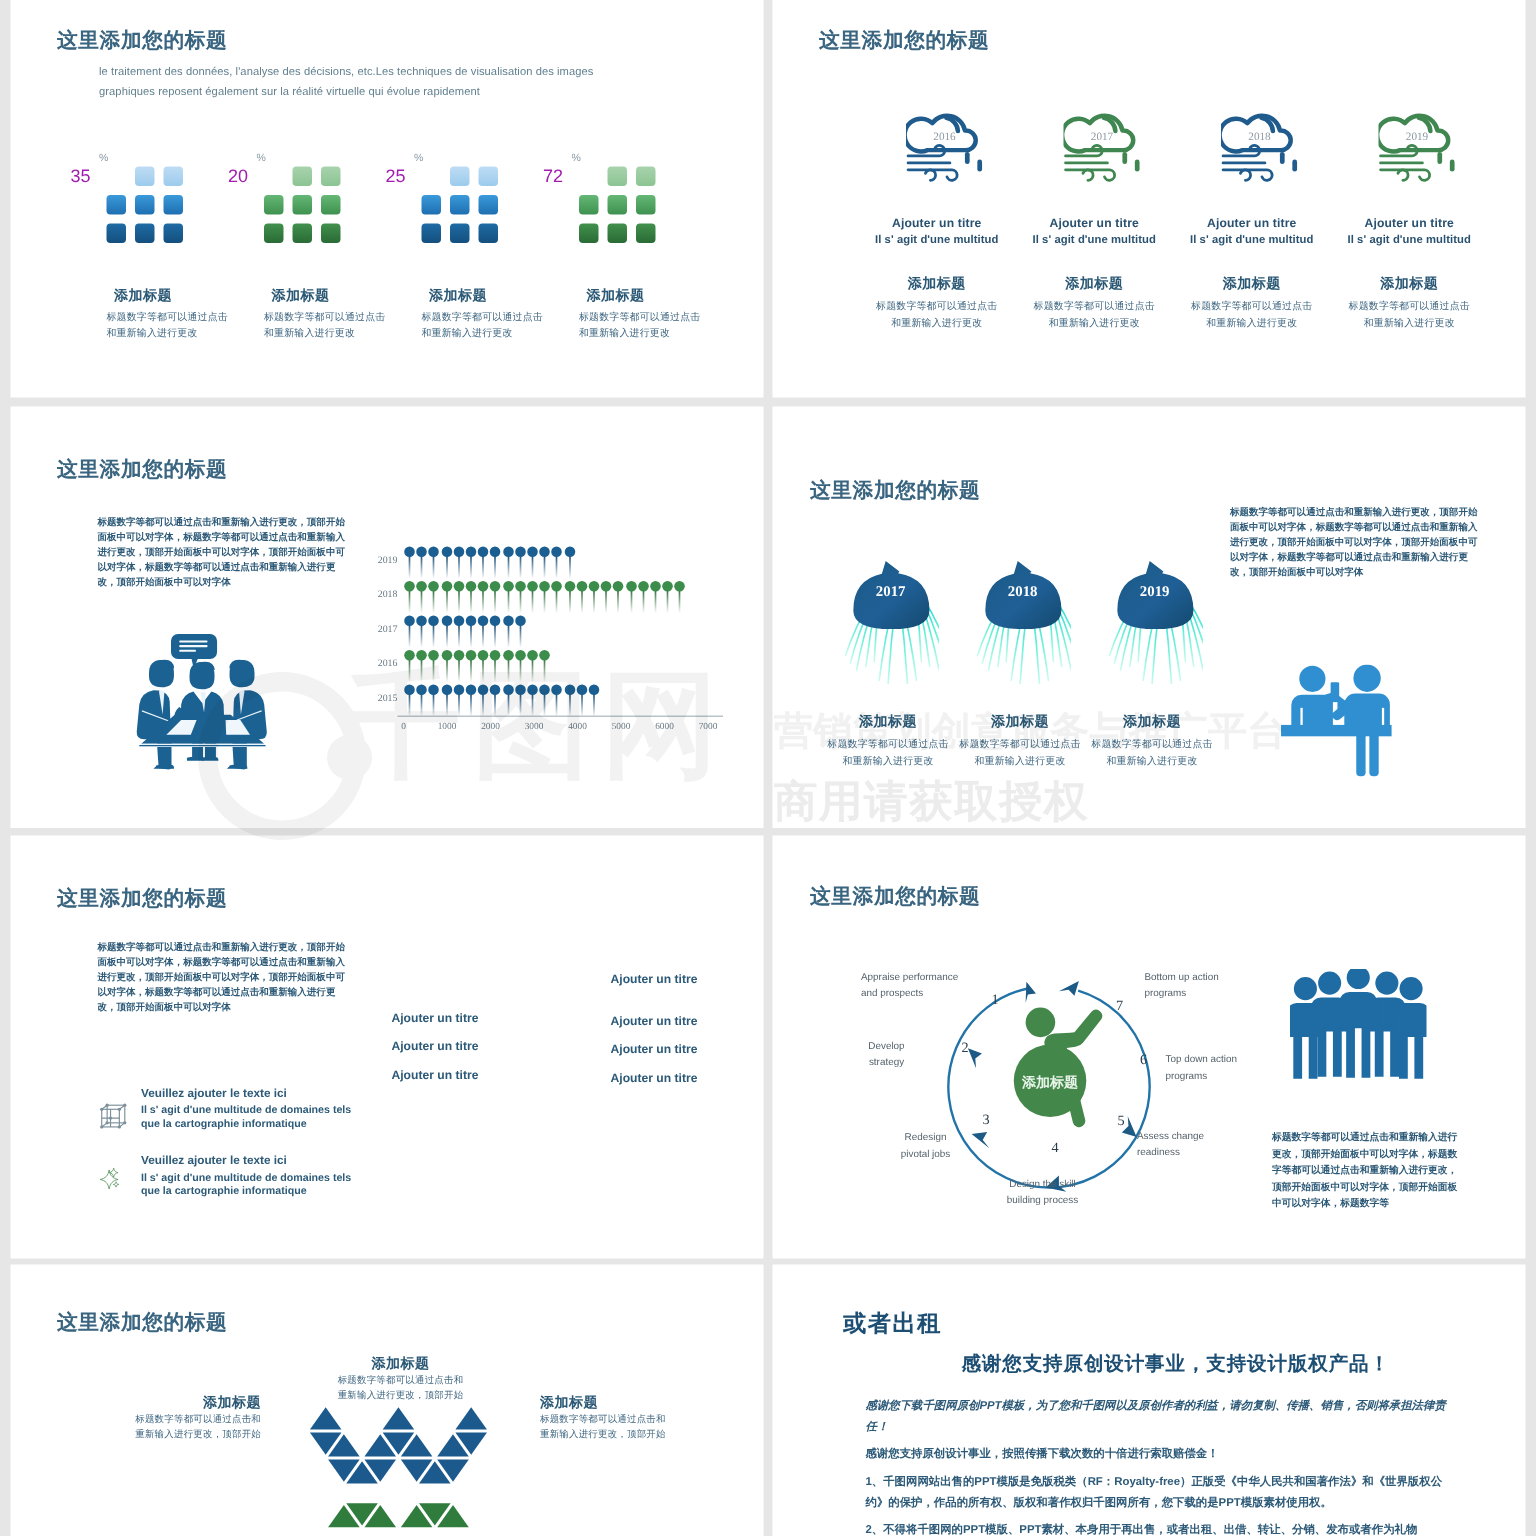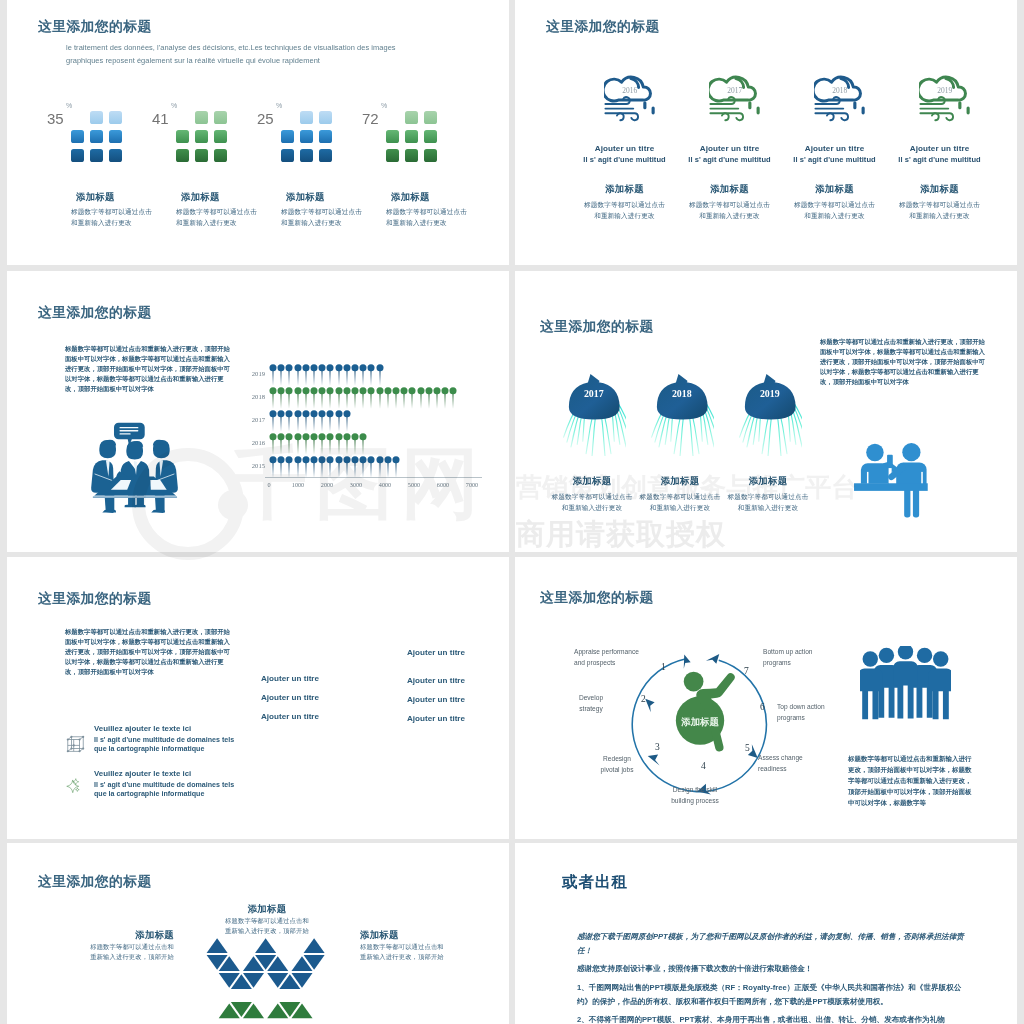--- a/index.html
+++ b/index.html
@@ -14,22 +14,22 @@
   #s5{left:7px;top:557px;width:502px;height:282px;}
   #s6{left:515px;top:557px;width:502px;height:282px;}
   #s7{left:7px;top:843px;width:502px;height:181px;}
   #s8{left:515px;top:843px;width:502px;height:181px;}
   .title{position:absolute;color:#3a6580;font-weight:bold;letter-spacing:.4px;
          font-size:13.8px;line-height:1;}
   
   .s1-sub{position:absolute;color:#62808f;font-size:7.45px;line-height:1.7;
           letter-spacing:.05px;width:341px;}
   .pctgroup{position:absolute;width:95px;}
-  .pct-num{position:absolute;left:-24px;top:8px;font-size:15px;line-height:1;
-           font-weight:400;color:#737373;font-family:"Liberation Sans",sans-serif;}
+  .pct-num{position:absolute;left:-24px;top:8px;font-size:12px;line-height:1;
+           font-weight:400;color:#a21caf;font-family:"Liberation Sans",sans-serif;}
   .pct-sign{position:absolute;left:-5px;top:-1px;font-size:7px;color:#8a9aa5;line-height:1;}
   .sq{position:absolute;width:13px;height:13px;border-radius:2.6px;}
   .g-title{position:absolute;font-size:9.4px;font-weight:bold;color:#2a5875;letter-spacing:.3px;white-space:nowrap;}
   .g-desc{position:absolute;font-size:6.6px;color:#3d6580;line-height:1.62;width:82px;letter-spacing:.15px;}
   
   .c2{position:absolute;width:105px;text-align:center;}
   .c2-fr-t{position:absolute;left:0;top:74px;width:105px;font-size:8.1px;font-weight:bold;color:#2a5270;letter-spacing:.1px;}
   .c2-fr-d{position:absolute;left:0;top:85px;width:105px;font-size:7.5px;font-weight:bold;color:#2a5270;letter-spacing:.05px;}
   .c2-cn-t{position:absolute;left:0;top:113px;width:105px;font-size:9.4px;font-weight:bold;color:#2a5875;letter-spacing:.3px;}
   .c2-cn-d{position:absolute;left:11px;top:130px;width:83px;text-align:center;font-size:6.6px;color:#3d6580;line-height:1.62;letter-spacing:.15px;}
@@ -111,21 +111,21 @@
           <div class="sq" style="left: 19px; top: 27px; background: linear-gradient(rgb(59, 154, 218) 0%, rgb(29, 111, 176) 100%);"></div>
           <div class="sq" style="left: 38px; top: 27px; background: linear-gradient(rgb(59, 154, 218) 0%, rgb(29, 111, 176) 100%);"></div>
           <div class="sq" style="left: 0px; top: 46px; background: linear-gradient(rgb(30, 107, 164) 0%, rgb(20, 79, 126) 100%);"></div>
           <div class="sq" style="left: 19px; top: 46px; background: linear-gradient(rgb(30, 107, 164) 0%, rgb(20, 79, 126) 100%);"></div>
           <div class="sq" style="left: 38px; top: 46px; background: linear-gradient(rgb(30, 107, 164) 0%, rgb(20, 79, 126) 100%);"></div>
           <div class="g-title" style="left: 5px; top: 88px;">添加标题</div>
           <div class="g-desc" style="left: 0px; top: 104px;">标题数字等都可以通过点击和重新输入进行更改</div>
         </div>
         <div class="pctgroup" style="left: 169px; top: 103px;">
           <div class="pct-sign">%</div>
-          <div class="pct-num">41</div>
+          <div class="pct-num">20</div>
           <div class="sq" style="left: 19px; top: 8px; background: linear-gradient(rgb(168, 211, 172) 0%, rgb(140, 196, 147) 100%);"></div>
           <div class="sq" style="left: 38px; top: 8px; background: linear-gradient(rgb(168, 211, 172) 0%, rgb(140, 196, 147) 100%);"></div>
           <div class="sq" style="left: 0px; top: 27px; background: linear-gradient(rgb(101, 183, 117) 0%, rgb(62, 145, 79) 100%);"></div>
           <div class="sq" style="left: 19px; top: 27px; background: linear-gradient(rgb(101, 183, 117) 0%, rgb(62, 145, 79) 100%);"></div>
           <div class="sq" style="left: 38px; top: 27px; background: linear-gradient(rgb(101, 183, 117) 0%, rgb(62, 145, 79) 100%);"></div>
           <div class="sq" style="left: 0px; top: 46px; background: linear-gradient(rgb(65, 144, 77) 0%, rgb(42, 107, 53) 100%);"></div>
           <div class="sq" style="left: 19px; top: 46px; background: linear-gradient(rgb(65, 144, 77) 0%, rgb(42, 107, 53) 100%);"></div>
           <div class="sq" style="left: 38px; top: 46px; background: linear-gradient(rgb(65, 144, 77) 0%, rgb(42, 107, 53) 100%);"></div>
           <div class="g-title" style="left: 5px; top: 88px;">添加标题</div>
           <div class="g-desc" style="left: 0px; top: 104px;">标题数字等都可以通过点击和重新输入进行更改</div>
@@ -1355,20 +1355,21 @@
           <path d="M37.975 82.2 L48.5 67.39999999999999 L59.025 82.2 Z" fill="#2f7c3d"></path>
           <path d="M62.225 82.2 L72.75 67.39999999999999 L83.275 82.2 Z" fill="#2f7c3d"></path>
           <path d="M86.475 82.2 L97 67.39999999999999 L107.525 82.2 Z" fill="#2f7c3d"></path>
           <path d="M25.85 66.11999999999999 L46.9 66.11999999999999 L36.375 80.92 Z" fill="#2f7c3d"></path>
           <path d="M74.35 66.11999999999999 L95.4 66.11999999999999 L84.875 80.92 Z" fill="#2f7c3d"></path>
         </svg>
     </div>
   </div>
   <div class="slide" id="s8">
     <div class="s8-title">或者出租</div>
+    <div class="s8-head">感谢您支持原创设计事业，支持设计版权产品！</div>
     <div id="s8-paras">
         <div class="s8-p" style="top: 87px; font-style: italic;">感谢您下载千图网原创PPT模板，为了您和千图网以及原创作者的利益，请勿复制、传播、销售，否则将承担法律责任！</div>
         <div class="s8-p" style="top: 119px;">感谢您支持原创设计事业，按照传播下载次数的十倍进行索取赔偿金！</div>
         <div class="s8-p" style="top: 138px;">1、千图网网站出售的PPT模版是免版税类（RF：Royalty-free）正版受《中华人民共和国著作法》和《世界版权公约》的保护，作品的所有权、版权和著作权归千图网所有，您下载的是PPT模版素材使用权。</div>
         <div class="s8-p" style="top: 170px;">2、不得将千图网的PPT模版、PPT素材、本身用于再出售，或者出租、出借、转让、分销、发布或者作为礼物</div>
       </div>
   </div>
   <div class="wm-layer">
   <div class="wm-mark" style="left:132px;top:448px;width:86px;height:86px;"></div>
   <div class="wm-dot" style="left:218px;top:490px;width:30px;height:30px;"></div>

